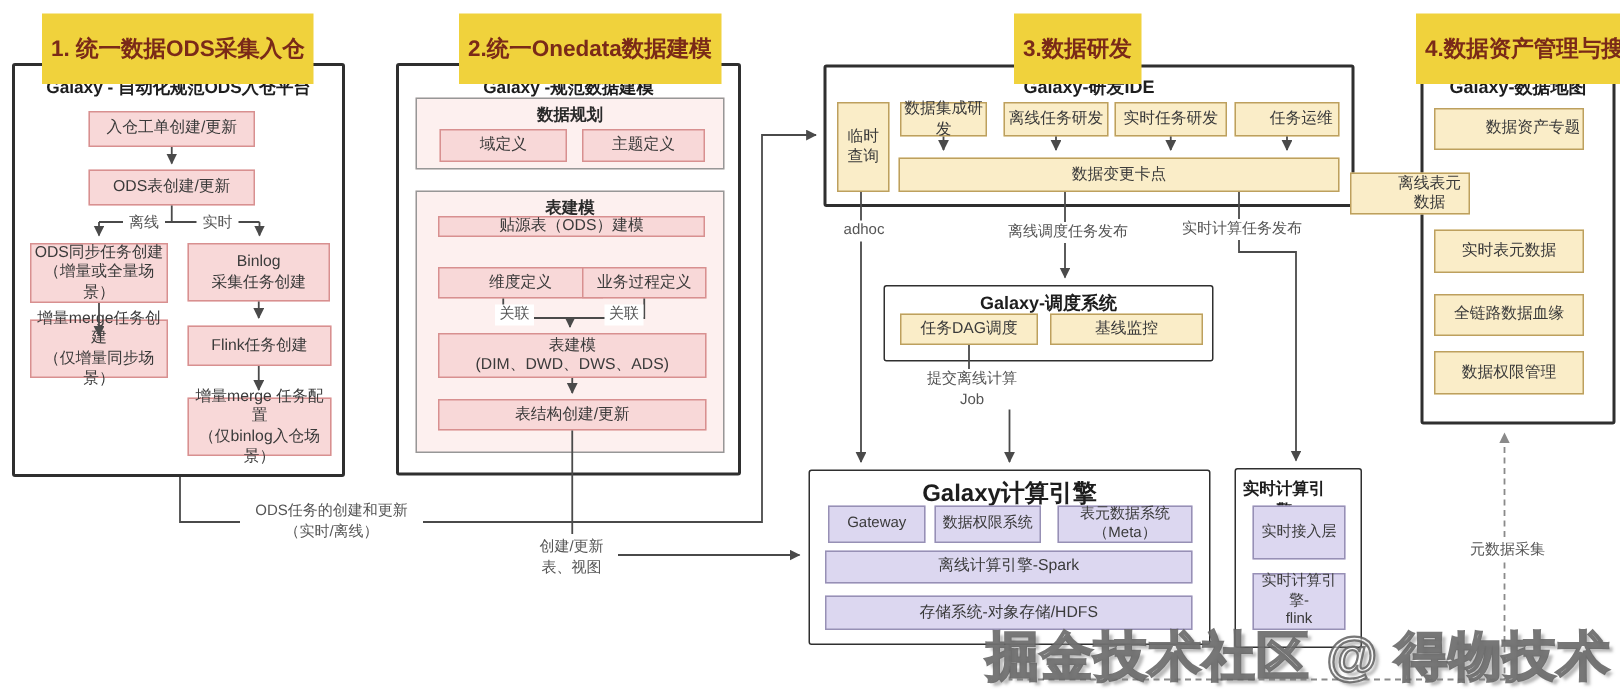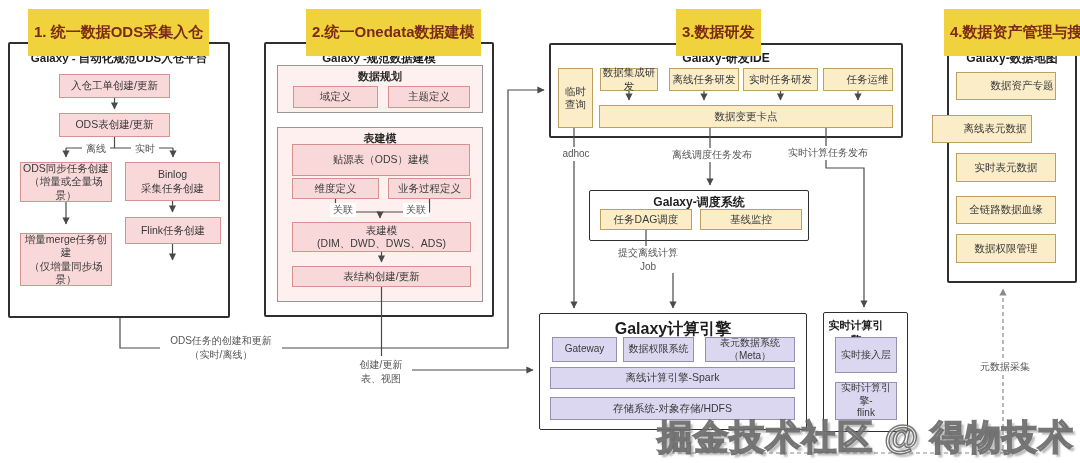--- a/index.html
+++ b/index.html
@@ -75,34 +75,36 @@
   <div class="abs frame" style="left:8px;top:42px;width:222px;height:276px;"></div>
   <div class="abs ttl" style="left:10px;top:51px;width:218px;">Galaxy - 自动化规范ODS入仓平台</div>
   <div class="abs bx pink" style="left:59px;top:74px;width:111px;height:24px;">入仓工单创建/更新</div>
   <div class="abs bx pink" style="left:59px;top:113px;width:111px;height:24px;">ODS表创建/更新</div>
   <div class="abs clabel" style="left:82px;top:142px;width:28px;">离线</div>
   <div class="abs clabel" style="left:131px;top:142px;width:28px;">实时</div>
   <div class="abs bx pink" style="left:20px;top:162px;width:92px;height:40px;">ODS同步任务创建
 （增量或全量场景）</div>
   <div class="abs bx pink" style="left:125px;top:162px;width:95px;height:39px;">Binlog
 采集任务创建</div>
-  <div class="abs bx pink" style="left:20px;top:233px;width:92px;height:53px;">增量merge任务创建
+  <div class="abs bx pink" style="left:20px;top:213px;width:92px;height:39px;">增量merge任务创建
 （仅增量同步场景）</div>
   <div class="abs bx pink" style="left:125px;top:217px;width:96px;height:27px;">Flink任务创建</div>
+  <div class="abs bx pink" style="left:125px;top:265px;width:96px;height:39px;">增量merge 任务配置
+（仅binlog入仓场景）</div>
 
   <div class="abs frame" style="left:264px;top:42px;width:230px;height:275px;"></div>
   <div class="abs ttl" style="left:266px;top:51px;width:226px;">Galaxy -规范数据建模</div>
   <div class="abs palepink" style="left:277px;top:65px;width:206px;height:48px;z-index:2;"></div>
   <div class="abs gptitle" style="left:277px;top:69px;width:206px;">数据规划</div>
   <div class="abs bx pink" style="left:293px;top:86px;width:85px;height:22px;">域定义</div>
   <div class="abs bx pink" style="left:388px;top:86px;width:82px;height:22px;">主题定义</div>
   <div class="abs palepink" style="left:277px;top:127px;width:206px;height:175px;z-index:2;"></div>
   <div class="abs gptitle" style="left:277px;top:131px;width:206px;">表建模</div>
-  <div class="abs bx pink" style="left:292px;top:144px;width:178px;height:32px;">贴源表（ODS）建模</div>
-  <div class="abs bx pink" style="left:292px;top:178px;width:87px;height:21px;">维度定义</div>
+  <div class="abs bx pink" style="left:292px;top:144px;width:178px;height:14px;">贴源表（ODS）建模</div>
+  <div class="abs bx pink" style="left:292px;top:178px;width:110px;height:21px;">维度定义</div>
   <div class="abs bx pink" style="left:388px;top:178px;width:83px;height:21px;text-align:center;">业务过程定义</div>
   <div class="abs clabel" style="left:330px;top:203px;width:26px;">关联</div>
   <div class="abs clabel" style="left:403px;top:203px;width:26px;">关联</div>
   <div class="abs bx pink" style="left:292px;top:222px;width:179px;height:30px;">表建模
 (DIM、DWD、DWS、ADS)</div>
   <div class="abs bx pink" style="left:292px;top:266px;width:179px;height:21px;">表结构创建/更新</div>
 
   <div class="abs frame" style="left:549px;top:43px;width:354px;height:95px;"></div>
   <div class="abs ttl" style="left:551px;top:50px;width:350px;font-size:12px;">Galaxy-研发IDE</div>
   <div class="abs bx cream" style="left:558px;top:68px;width:35px;height:60px;">临时
@@ -128,21 +130,21 @@
 
   <div class="abs thinframe" style="left:823px;top:312px;width:85px;height:120px;"></div>
   <div class="abs ttl" style="left:825px;top:318px;width:62px;font-size:11px;">实时计算引擎</div>
   <div class="abs bx lav sm" style="left:835px;top:337px;width:62px;height:36px;">实时接入层</div>
   <div class="abs bx lav sm" style="left:835px;top:382px;width:62px;height:38px;">实时计算引擎-
 flink</div>
 
   <div class="abs frame" style="left:947px;top:43px;width:130px;height:240px;"></div>
   <div class="abs ttl" style="left:949px;top:50px;width:126px;font-size:12px;">Galaxy-数据地图</div>
   <div class="abs bx cream" style="left:956px;top:72px;width:100px;height:28px;padding-left:32px;">数据资产专题</div>
-  <div class="abs bx cream" style="left:932px;top:115px;width:100px;height:28px;padding-left:26px;">离线表元数据</div>
+  <div class="abs bx cream" style="left:900px;top:115px;width:80px;height:28px;padding-left:26px;">离线表元数据</div>
   <div class="abs bx cream" style="left:956px;top:153px;width:100px;height:29px;">实时表元数据</div>
   <div class="abs bx cream" style="left:956px;top:196px;width:100px;height:28px;">全链路数据血缘</div>
   <div class="abs bx cream" style="left:956px;top:234px;width:100px;height:29px;">数据权限管理</div>
 
   <div class="abs clabel" style="left:160px;top:334px;width:122px;">ODS任务的创建和更新
 （实时/离线）</div>
   <div class="abs clabel" style="left:350px;top:358px;width:62px;">创建/更新
 表、视图</div>
   <div class="abs clabel" style="left:558px;top:147px;width:36px;">adhoc</div>
   <div class="abs clabel" style="left:668px;top:148px;width:88px;">离线调度任务发布</div>

